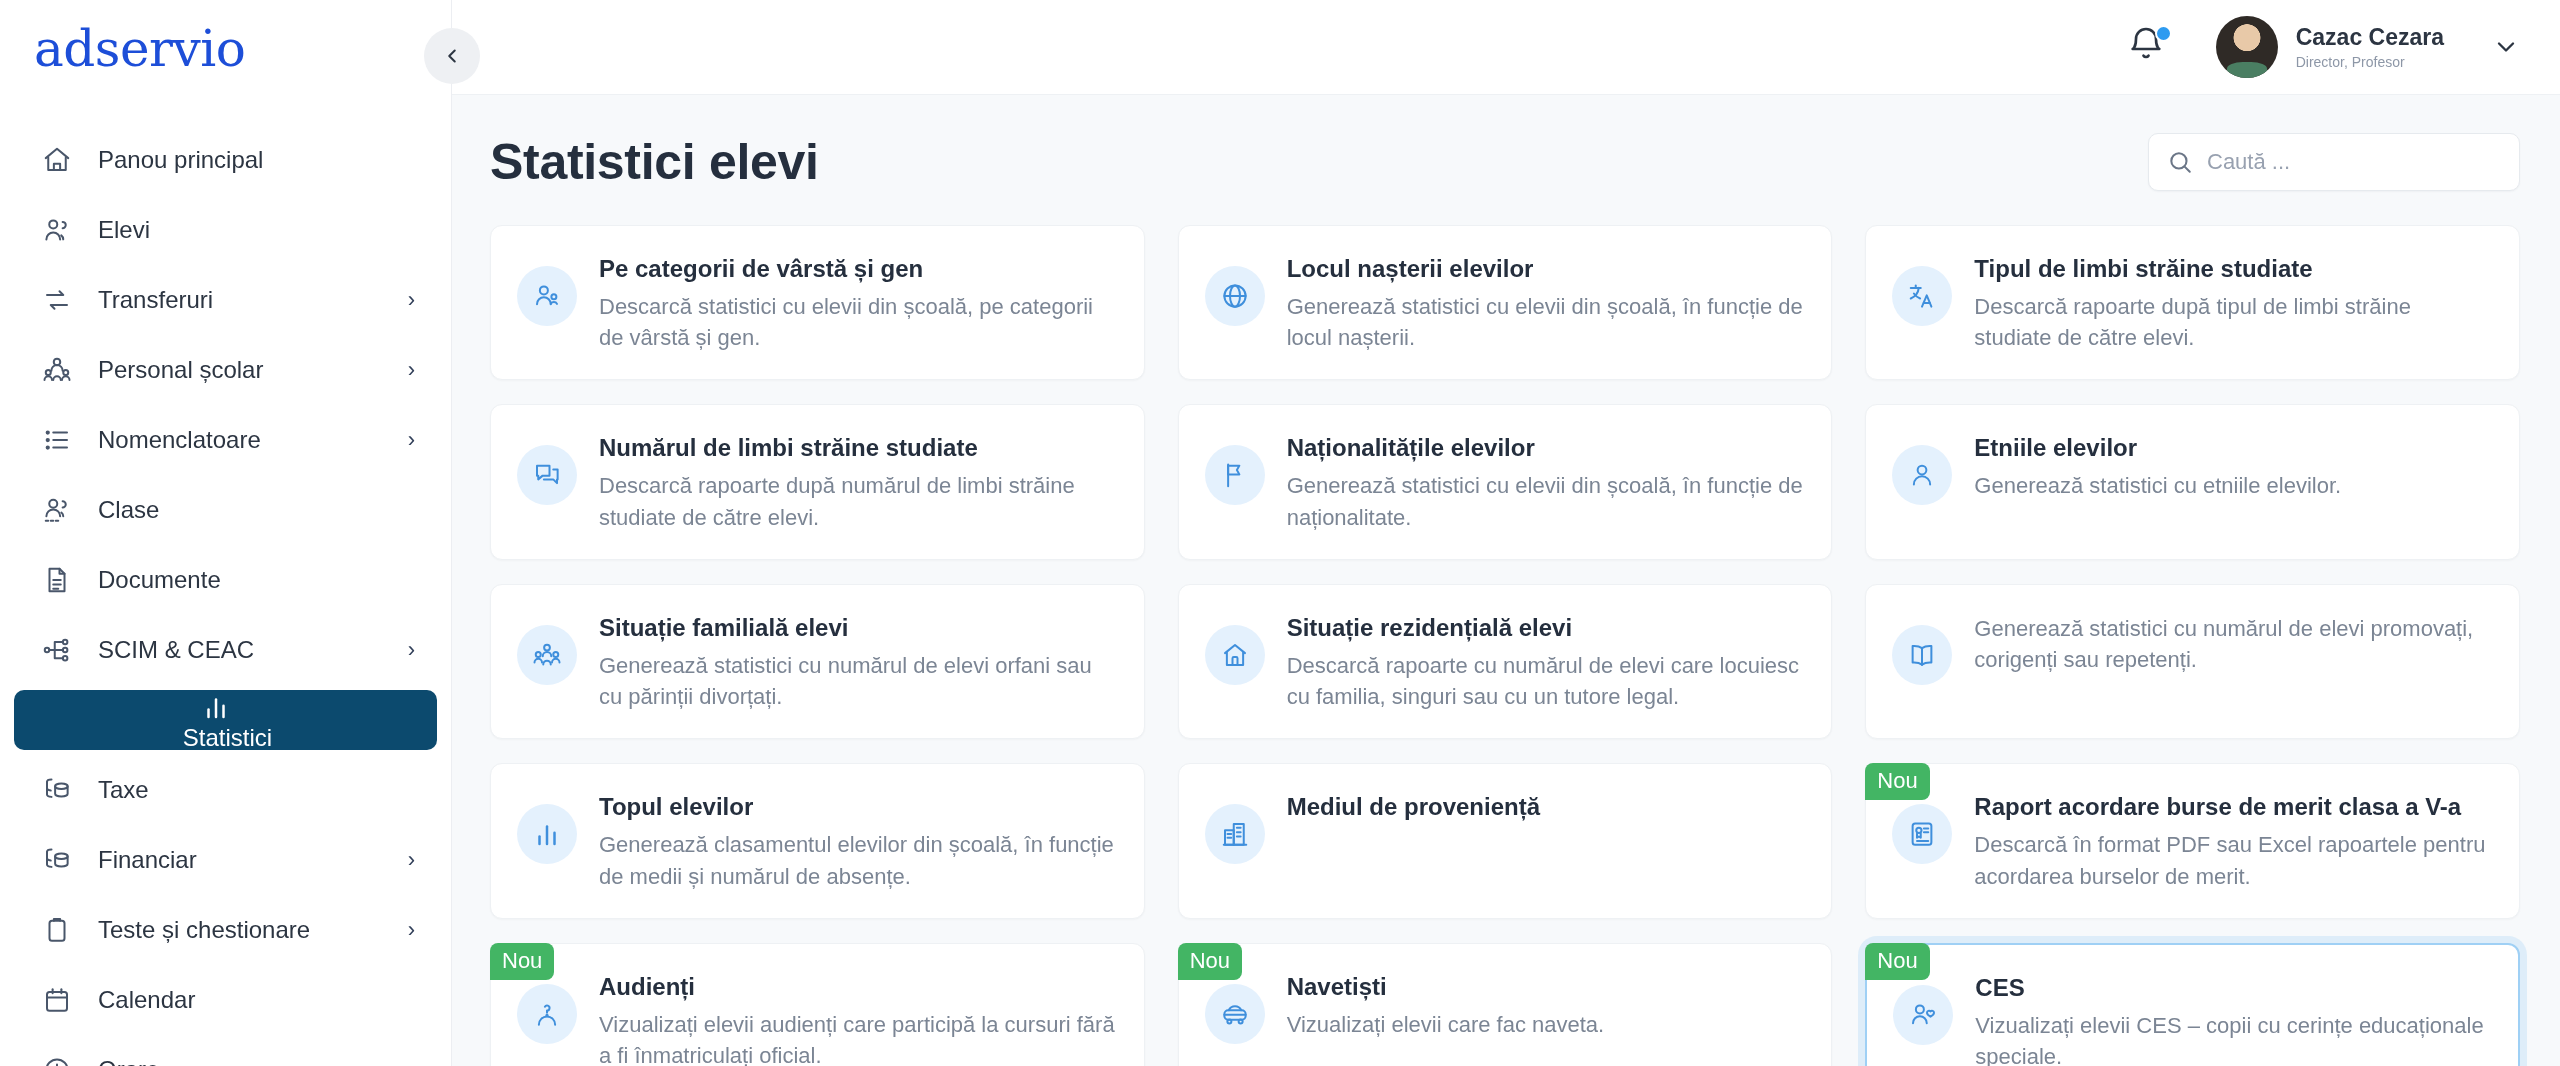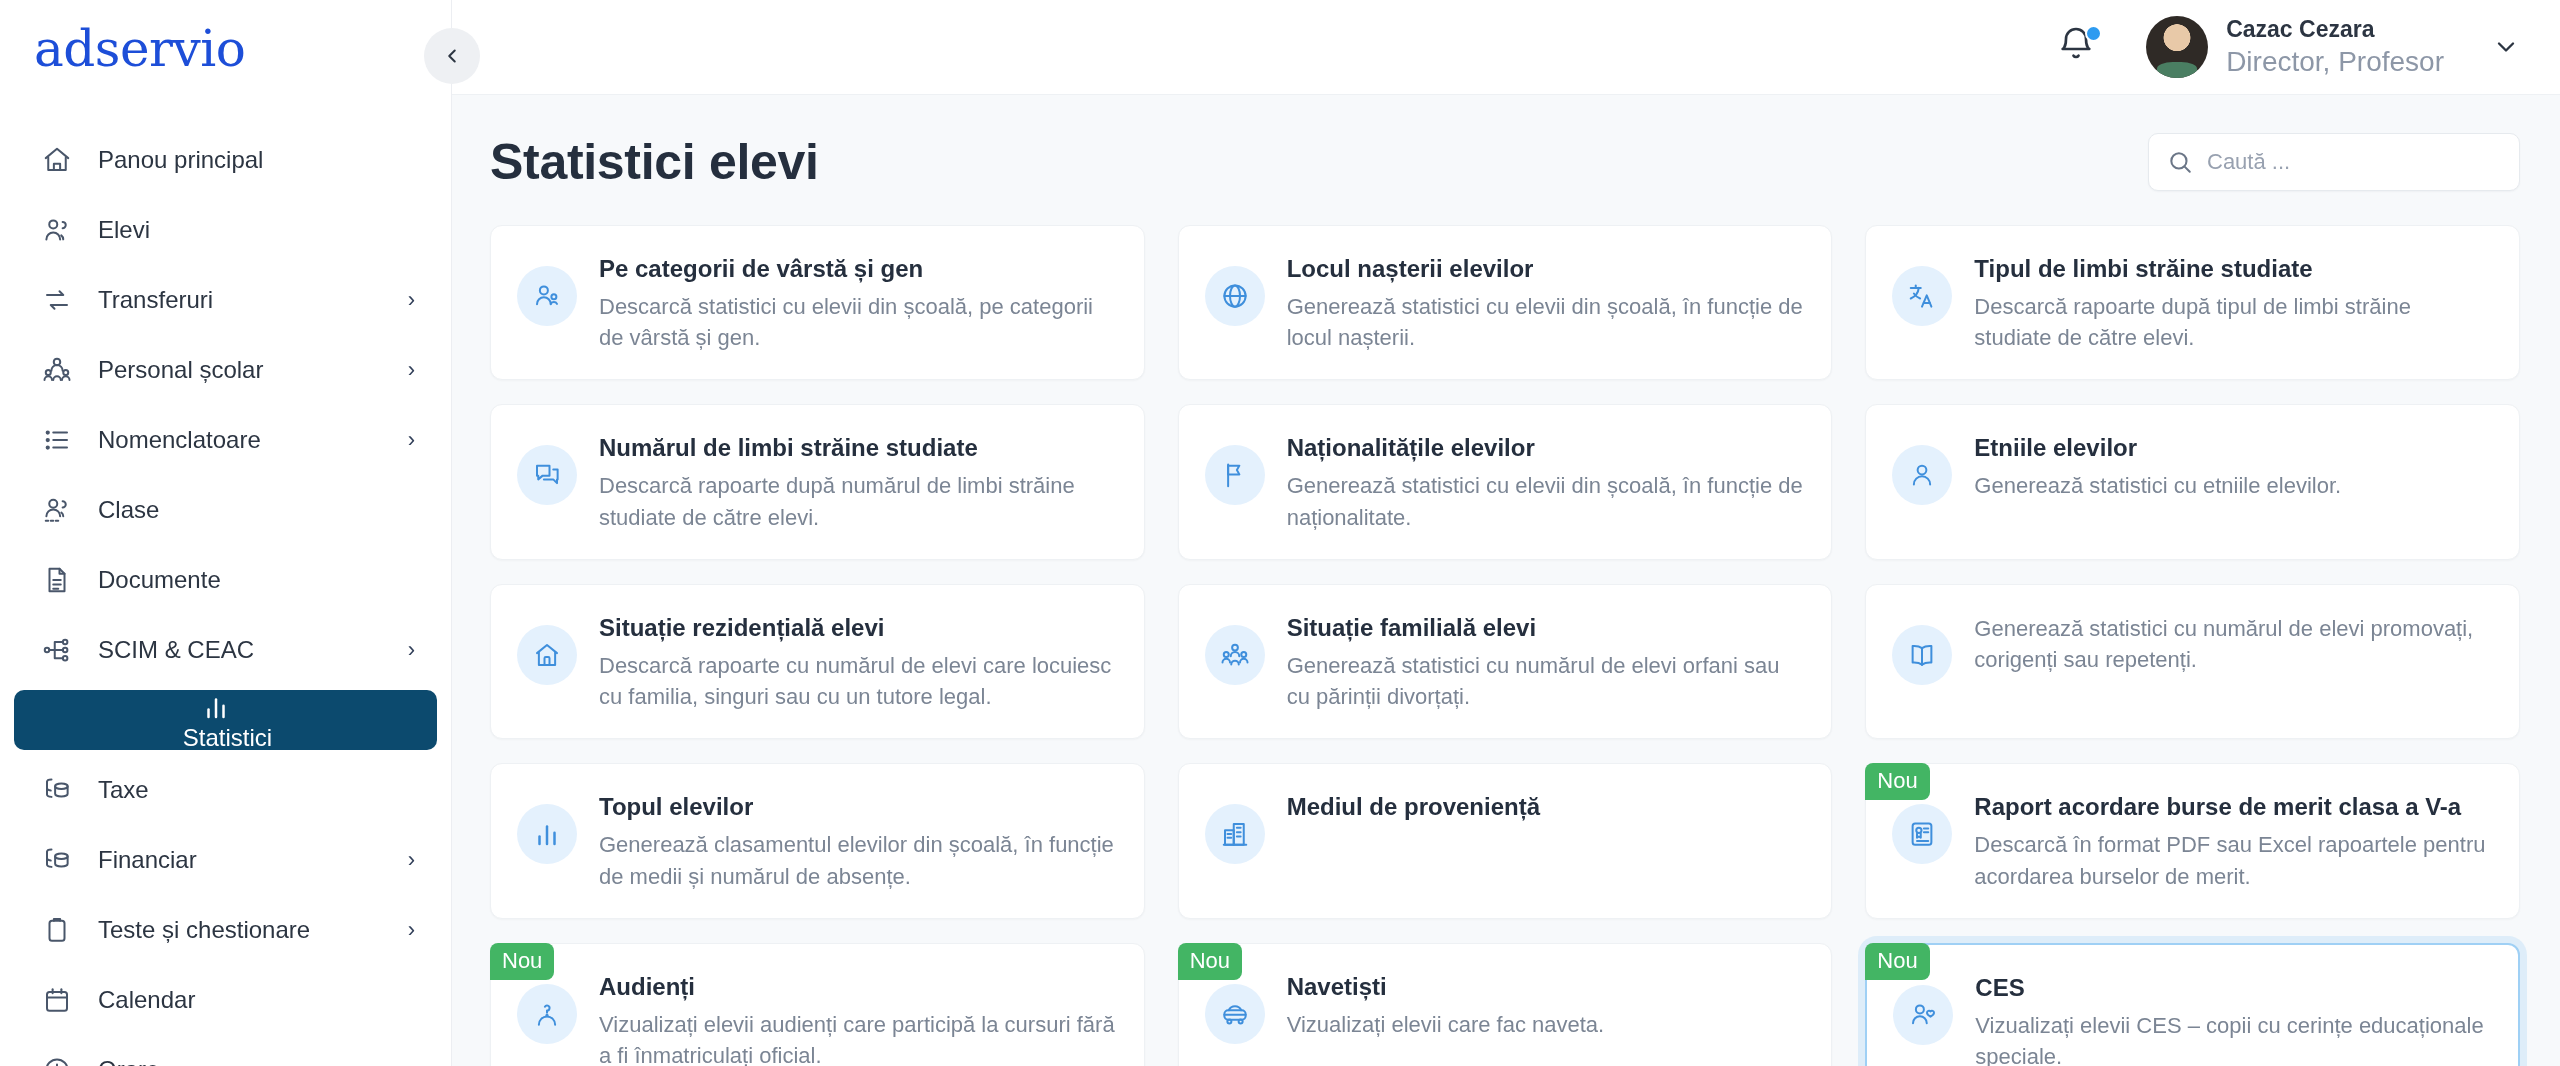--- a/index.html
+++ b/index.html
@@ -97,21 +97,21 @@
     background: radial-gradient(circle at 50% 35%, #e8c9a8 0 26%, #2f2a26 27% 100%);
     overflow: hidden; position: relative; flex: 0 0 62px;
     margin-right: 18px;
   }
   .avatar::after {
     content: ""; position: absolute; left: 18%; bottom: 0; width: 64%; height: 26%;
     background: #4a7e62; border-radius: 40% 40% 0 0;
   }
   .user-meta { line-height: 1.15; }
   .user-name { font-size: 23px; font-weight: bold; color: #2c3542; }
-  .user-role { font-size: 28px; color: #8d97a7; margin-top: 3px; }
+  .user-role { font-size: 14px; color: #8d97a7; margin-top: 3px; }
   .user-chev { margin-left: 48px; color: #2c3542; }
 
   
   .content { flex: 1 1 auto; padding: 38px 40px 0 38px; overflow: hidden; position: relative; }
   .content-head { display: flex; align-items: center; justify-content: space-between; margin-bottom: 34px; }
   .page-title { font-size: 50px; color: #252f3e; font-weight: bold; letter-spacing: -0.3px; }
   .search-box {
     width: 372px; height: 58px;
     background: #ffffff; border: 1px solid #e6eaee;
     border-radius: 10px;
@@ -479,45 +479,45 @@
               </svg>
             </span>
             <span class="card-body">
               <span class="card-title" style="display:block">Etniile elevilor</span>
               <span class="card-desc" style="display:block">Generează statistici cu etniile elevilor.</span>
             </span>
           </div>
           <div class="card">
             <span class="card-ico">
               <svg width="30" height="30" viewBox="0 0 24 24" fill="none" stroke="currentColor" stroke-width="1.6" stroke-linecap="round" stroke-linejoin="round">
-                <path d="M4 10.5 12 4l8 6.5"></path>
-                <path d="M5.5 10v10h13V10"></path>
-                <rect x="10" y="13.5" width="4" height="6.5" rx="1"></rect>
-              </svg>
-            </span>
-            <span class="card-body">
-              <span class="card-title" style="display:block">Situație rezidențială elevi</span>
-              <span class="card-desc" style="display:block">Descarcă rapoarte cu numărul de elevi care locuiesc cu familia, singuri sau cu un tutore legal.</span>
-            </span>
-          </div>
-          <div class="card">
-            <span class="card-ico">
-              <svg width="30" height="30" viewBox="0 0 24 24" fill="none" stroke="currentColor" stroke-width="1.6" stroke-linecap="round" stroke-linejoin="round">
                 <circle cx="12" cy="6" r="2.3"></circle>
                 <path d="M8.6 13a3.4 3.4 0 0 1 6.8 0"></path>
                 <circle cx="5" cy="11.5" r="2"></circle>
                 <circle cx="19" cy="11.5" r="2"></circle>
                 <path d="M2 18a3 3 0 0 1 6 0"></path>
                 <path d="M16 18a3 3 0 0 1 6 0"></path>
                 <path d="M9 19.5a3 3 0 0 1 6 0"></path>
               </svg>
             </span>
             <span class="card-body">
               <span class="card-title" style="display:block">Situație familială elevi</span>
               <span class="card-desc" style="display:block">Generează statistici cu numărul de elevi orfani sau cu părinții divorțați.</span>
+            </span>
+          </div>
+          <div class="card">
+            <span class="card-ico">
+              <svg width="30" height="30" viewBox="0 0 24 24" fill="none" stroke="currentColor" stroke-width="1.6" stroke-linecap="round" stroke-linejoin="round">
+                <path d="M4 10.5 12 4l8 6.5"></path>
+                <path d="M5.5 10v10h13V10"></path>
+                <rect x="10" y="13.5" width="4" height="6.5" rx="1"></rect>
+              </svg>
+            </span>
+            <span class="card-body">
+              <span class="card-title" style="display:block">Situație rezidențială elevi</span>
+              <span class="card-desc" style="display:block">Descarcă rapoarte cu numărul de elevi care locuiesc cu familia, singuri sau cu un tutore legal.</span>
             </span>
           </div>
           <div class="card">
             <span class="card-ico">
               <svg width="30" height="30" viewBox="0 0 24 24" fill="none" stroke="currentColor" stroke-width="1.6" stroke-linecap="round" stroke-linejoin="round">
                 <path d="M12 6.5C10 5 7.5 4.6 4.5 4.8V18c3-.2 5.5.2 7.5 1.7"></path>
                 <path d="M12 6.5c2-1.5 4.5-1.9 7.5-1.7V18c-3-.2-5.5.2-7.5 1.7"></path>
                 <line x1="12" y1="6.5" x2="12" y2="19.7"></line>
               </svg>
             </span>

